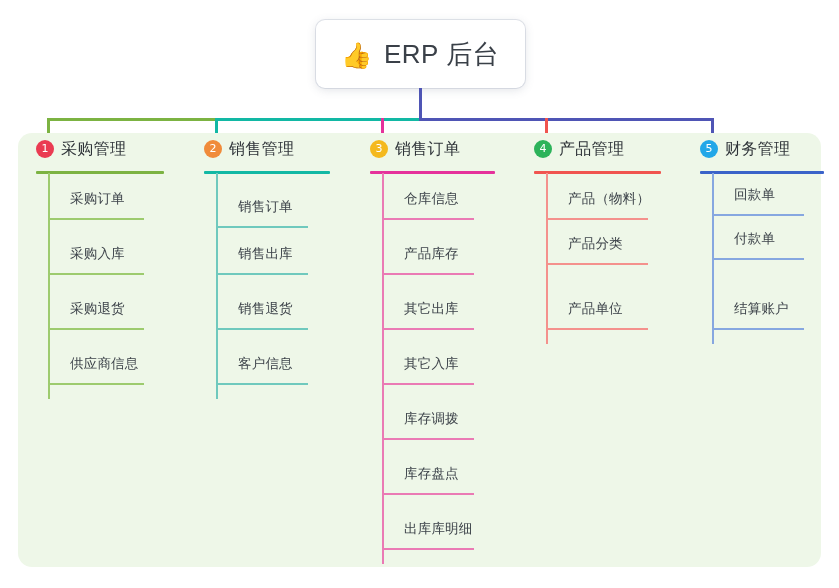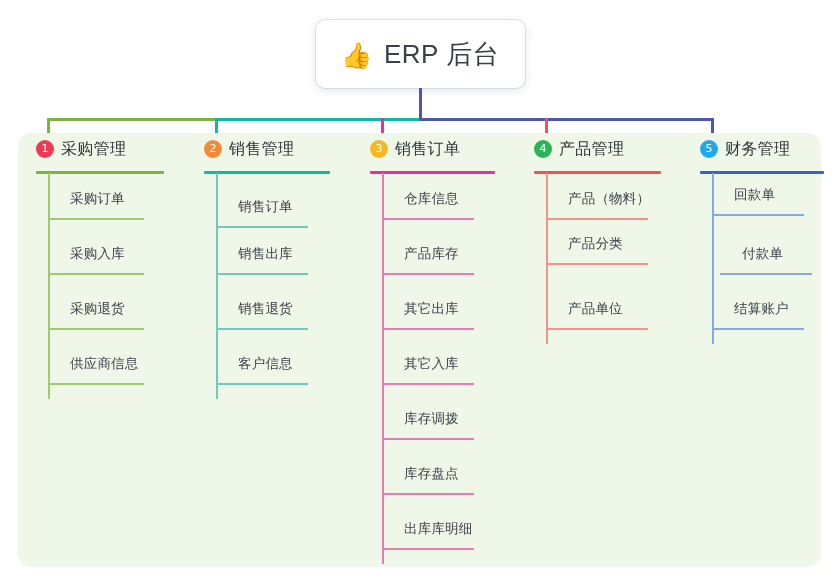--- a/index.html
+++ b/index.html
@@ -268,21 +268,21 @@
         <div class="col-header">
           <span class="badge" style="background: rgb(34, 167, 232);">5</span>
           <span class="col-title">财务管理</span>
         </div>
         <div class="col-rule" style="width: 124px; background: rgb(58, 99, 201);"></div>
         <div class="col-stem" style="height: 171px; background: rgb(134, 167, 224);"></div>
         <div class="leaf" style="top: 36px; width: 92px; text-align: right;">
           <span class="leaf-label">回款单</span>
           <div class="leaf-underline" style="width: 92px; background: rgb(134, 167, 224);"></div>
         </div>
-        <div class="leaf" style="top: 95px; width: 92px; margin-left: 8px;">
+        <div class="leaf" style="top: 80px; width: 92px;">
           <span class="leaf-label">付款单</span>
           <div class="leaf-underline" style="width: 92px; background: rgb(134, 167, 224);"></div>
         </div>
         <div class="leaf" style="top: 150px; width: 92px;">
           <span class="leaf-label">结算账户</span>
           <div class="leaf-underline" style="width: 92px; background: rgb(134, 167, 224);"></div>
         </div>
       </div>
     </div>
 

